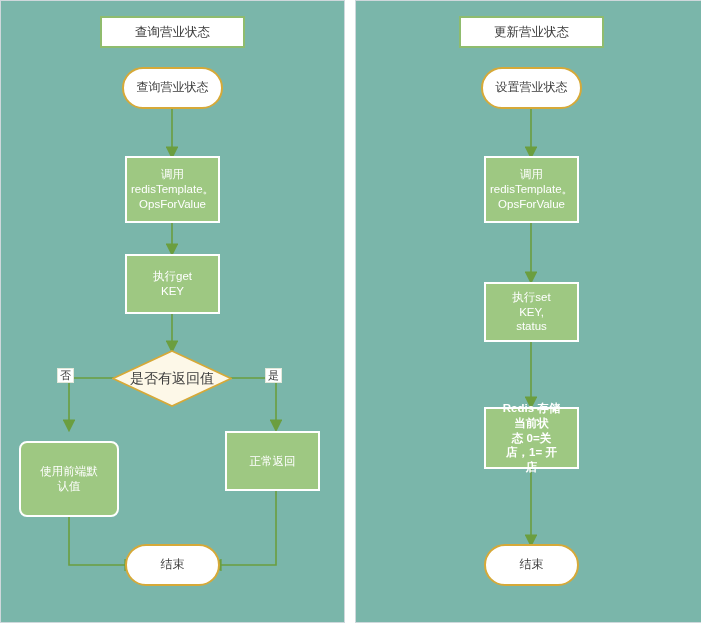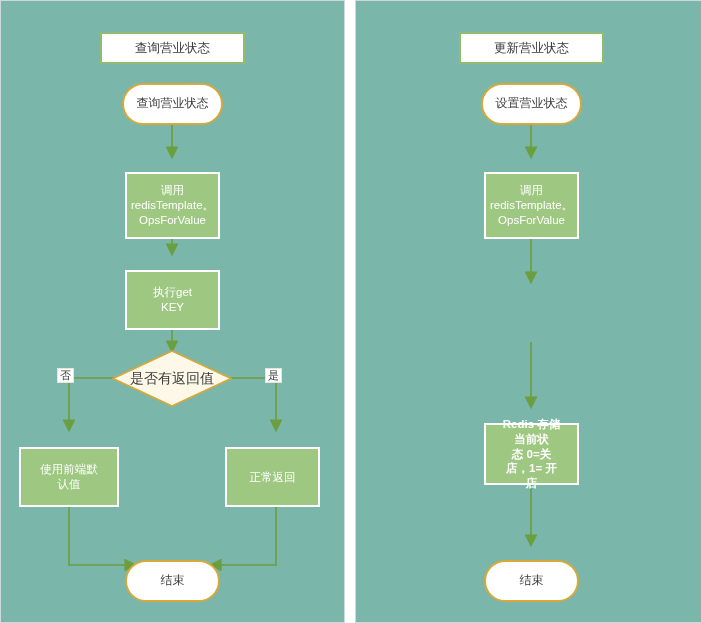--- a/index.html
+++ b/index.html
@@ -29,21 +29,20 @@
   #panel-right { left: 355px; width: 384px; height: 623px; }
 
   .node {
     position: absolute;
     box-sizing: border-box;
     display: flex;
     align-items: center;
     justify-content: center;
     text-align: center;
     line-height: 1.28;
-    margin-top: 16px;
   }
 
   
   .titlebox {
     background: #ffffff;
     border: 2px solid #8fbc6e;
     color: #3b3b3b;
     font-size: 12.5px;
   }
 
@@ -147,21 +146,21 @@
     <div class="decision-wrap" style="left:111px; top:349px; width:120px; height:57px;">
       <svg width="120" height="57">
         <polygon points="60,1 119,28.5 60,56 1,28.5" fill="#fdf8e8" stroke="#d6a938" stroke-width="1.6"></polygon>
       </svg>
       <div class="decision-label">是否有返回值</div>
     </div>
 
     <div class="edge-label" style="left:56px; top:367px;">否</div>
     <div class="edge-label" style="left:264px; top:367px;">是</div>
 
-    <div class="node process" style="left:18px; top:430px; width:100px; height:60px;">使用前端默认值</div>
+    <div class="node process" style="left:18px; top:440px; width:100px; height:76px;border-radius:8px;">使用前端默认值</div>
 
     <div class="node process" style="left:224px; top:430px; width:95px; height:60px;">正常返回</div>
 
     <div class="node terminal" style="left:124px; top:543px; width:95px; height:42px;">结束</div>
   </div>
 
   <div class="panel" id="panel-right">
 
     <svg class="wires" width="346" height="623">
       <defs>
@@ -178,20 +177,24 @@
     <div class="node titlebox" style="left:103px; top:15px; width:145px; height:32px;">更新营业状态</div>
 
     <div class="node terminal" style="left:125px; top:66px; width:101px; height:42px;text-align:right;">设置营业状态</div>
 
     <div class="node process" style="left:128px; top:155px; width:95px; height:67px; flex-direction:column;">
       <span>调用</span>
       <span>redisTemplate。</span>
       <span>OpsForValue</span>
     </div>
 
+    <div class="node process" style="left:128px; top:281px; width:95px; height:60px; flex-direction:column;">
+      <span>执行set KEY,</span>
+      <span>status</span>
+    </div>
 
     <div class="node process" style="left:128px; top:406px; width:95px; height:62px; flex-direction:column;font-weight:bold;">
       <span>Redis 存储当前状</span>
       <span>态 0=关店，1= 开</span>
       <span>店</span>
     </div>
 
     <div class="node terminal" style="left:128px; top:543px; width:95px; height:42px;">结束</div>
   </div>
 

